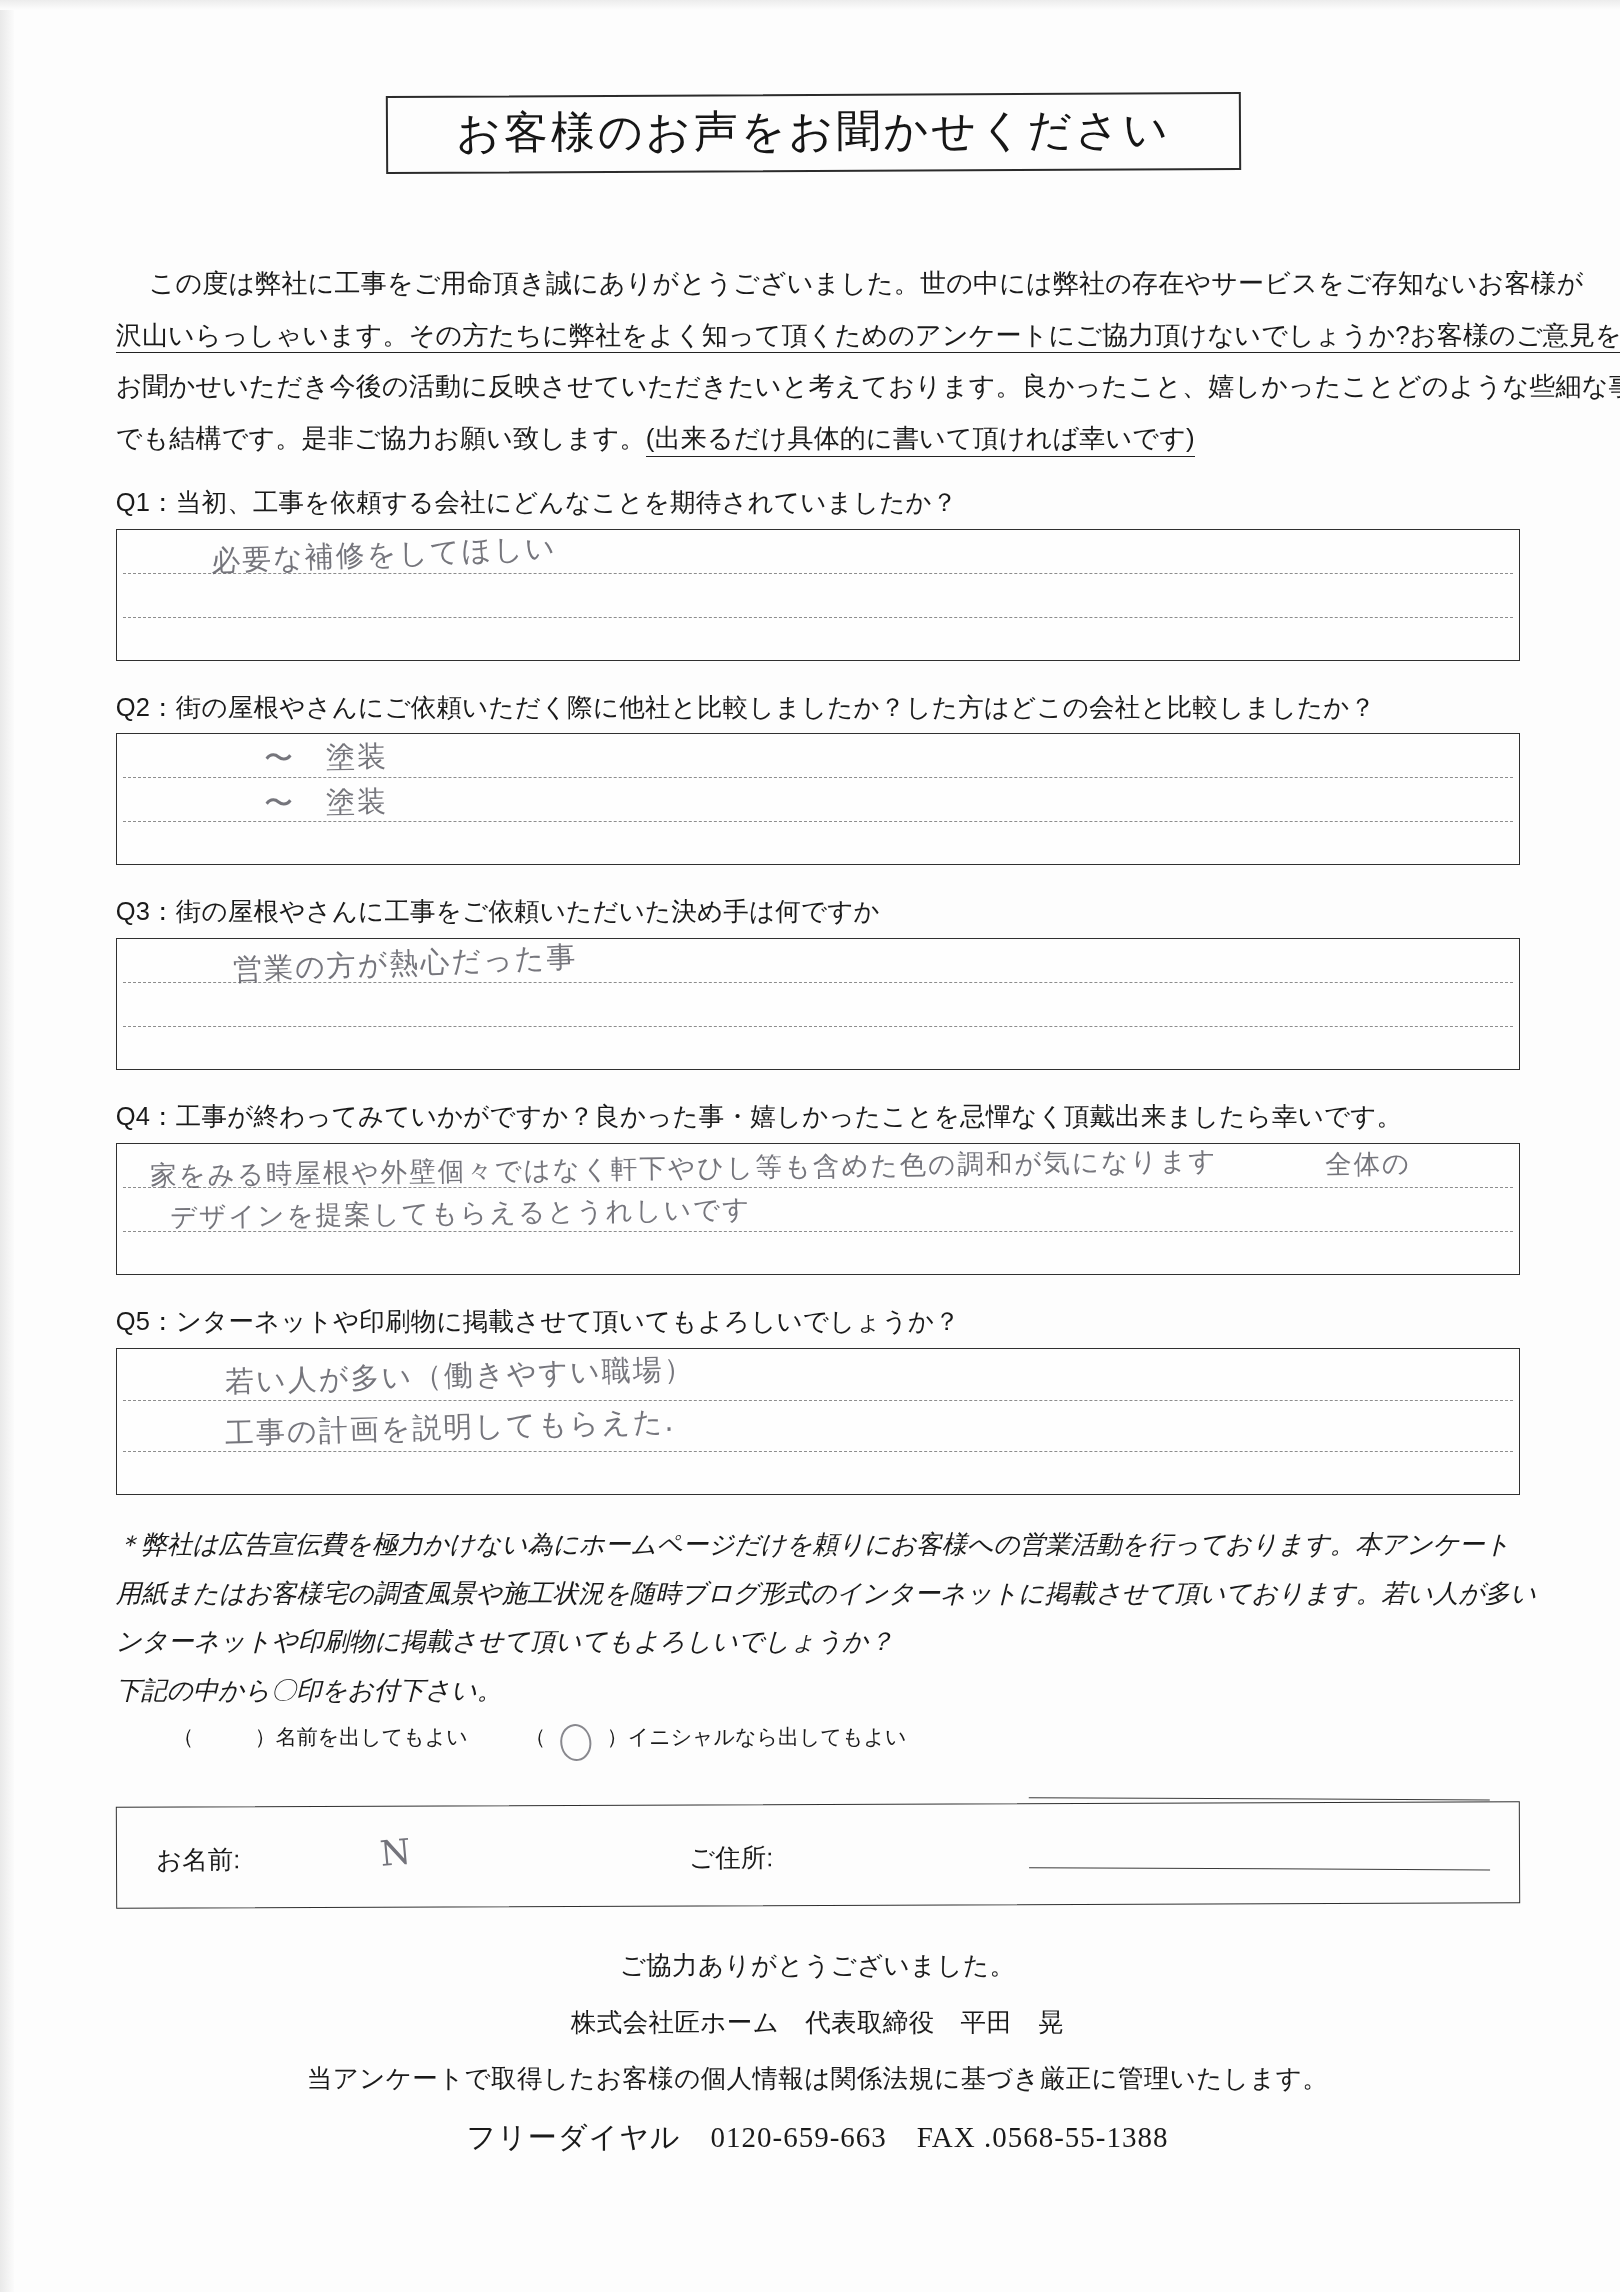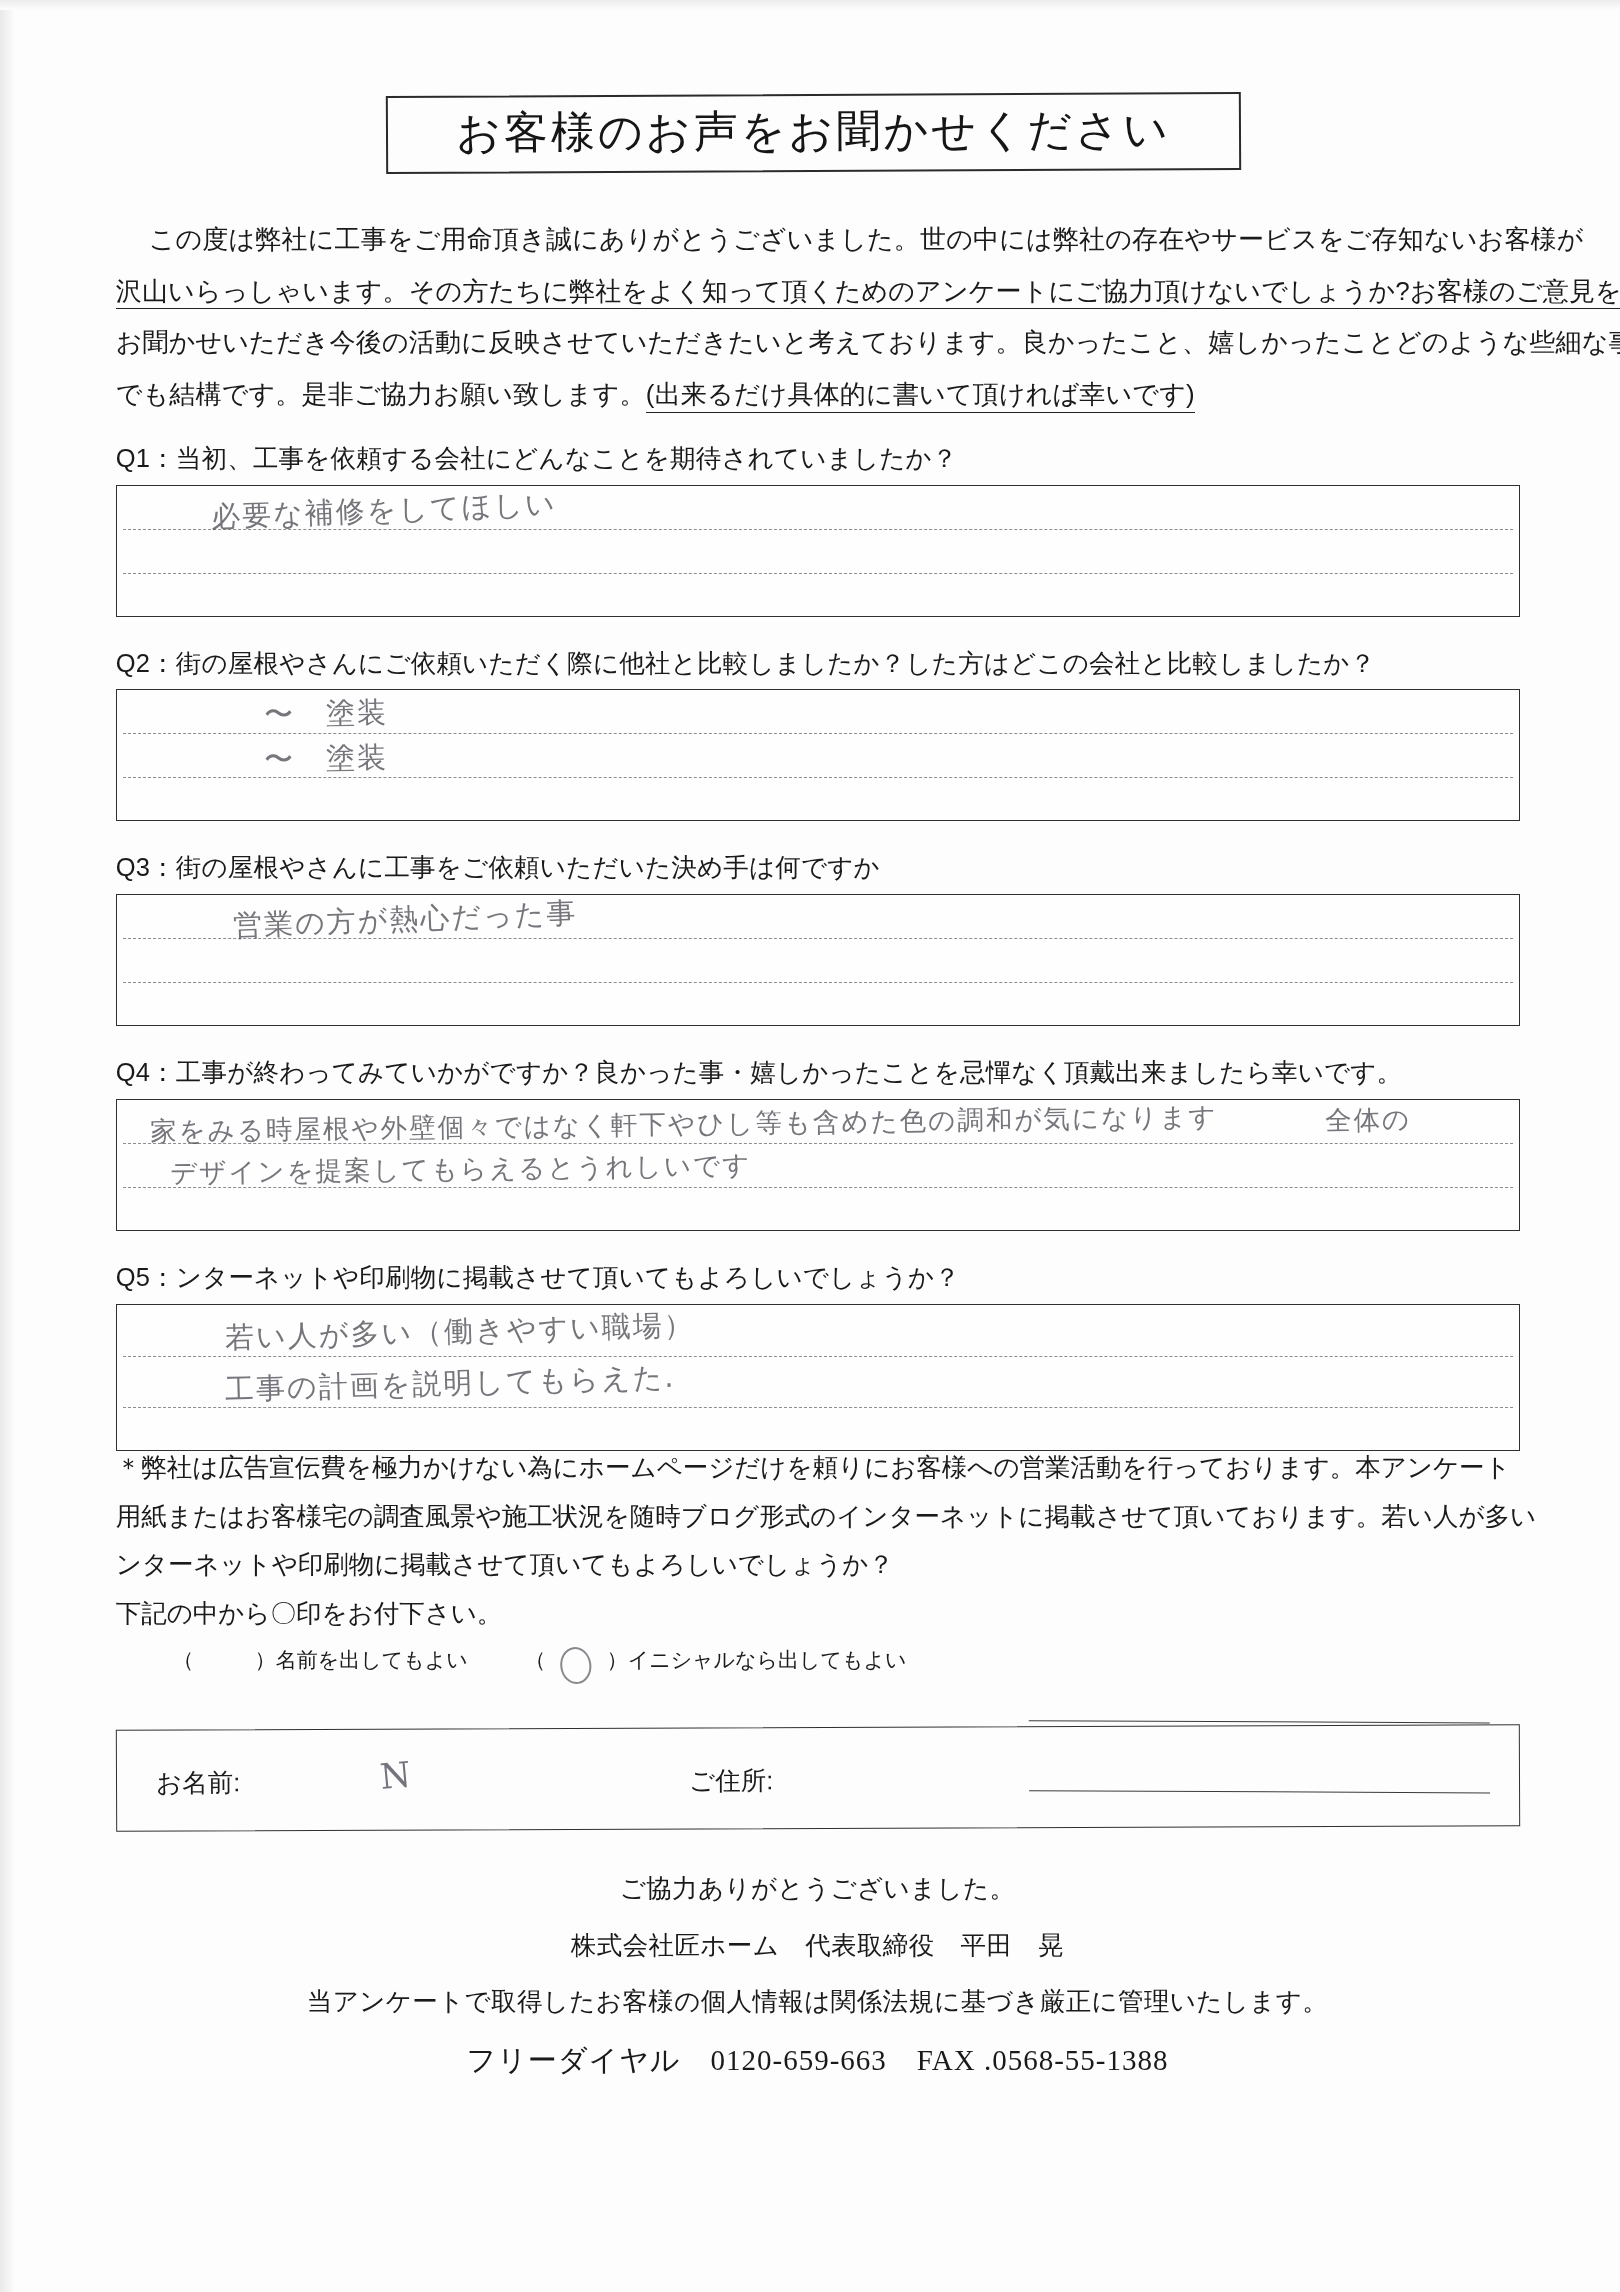--- a/index.html
+++ b/index.html
@@ -55,21 +55,21 @@
     font-size: 44px;
     letter-spacing: 2.9px;
     text-align: center;
     line-height: 1.05;
     white-space: nowrap;
     color: #161616;
   }
 
   
   .intro {
-    margin-top: 50px;
+    margin-top: 94px;
     margin-left: 13.7px;
     width: 1402px;
   }
   .intro p {
     margin: 0 0 17.6px 0;
     font-size: 26px;
     line-height: 1.32;
     letter-spacing: 0.2px;
     color: #1a1a1a;
     white-space: nowrap;
@@ -116,22 +116,24 @@
   .hw.pen { color: #585860; }
   .hw.s30 { font-size: 29px; }
   .hw.s27 { font-size: 26.5px; }
   .hw.tilt1 { transform: rotate(-1.6deg); }
   .hw.tilt2 { transform: rotate(-2.2deg); }
   .hw.tilt3 { transform: rotate(-1.1deg); }
   .hw.tilt4 { transform: rotate(-0.8deg); }
 
   
   .notice {
+    margin-top: 33px;
     margin-left: 13.7px;
     width: 1402px;
+    font-style: italic;
   }
   .notice p {
     margin: 0 0 15.7px 0;
     font-size: 25.5px;
     line-height: 1.3;
     color: #1a1a1a;
     white-space: nowrap;
   }
 
   .consent-row {

